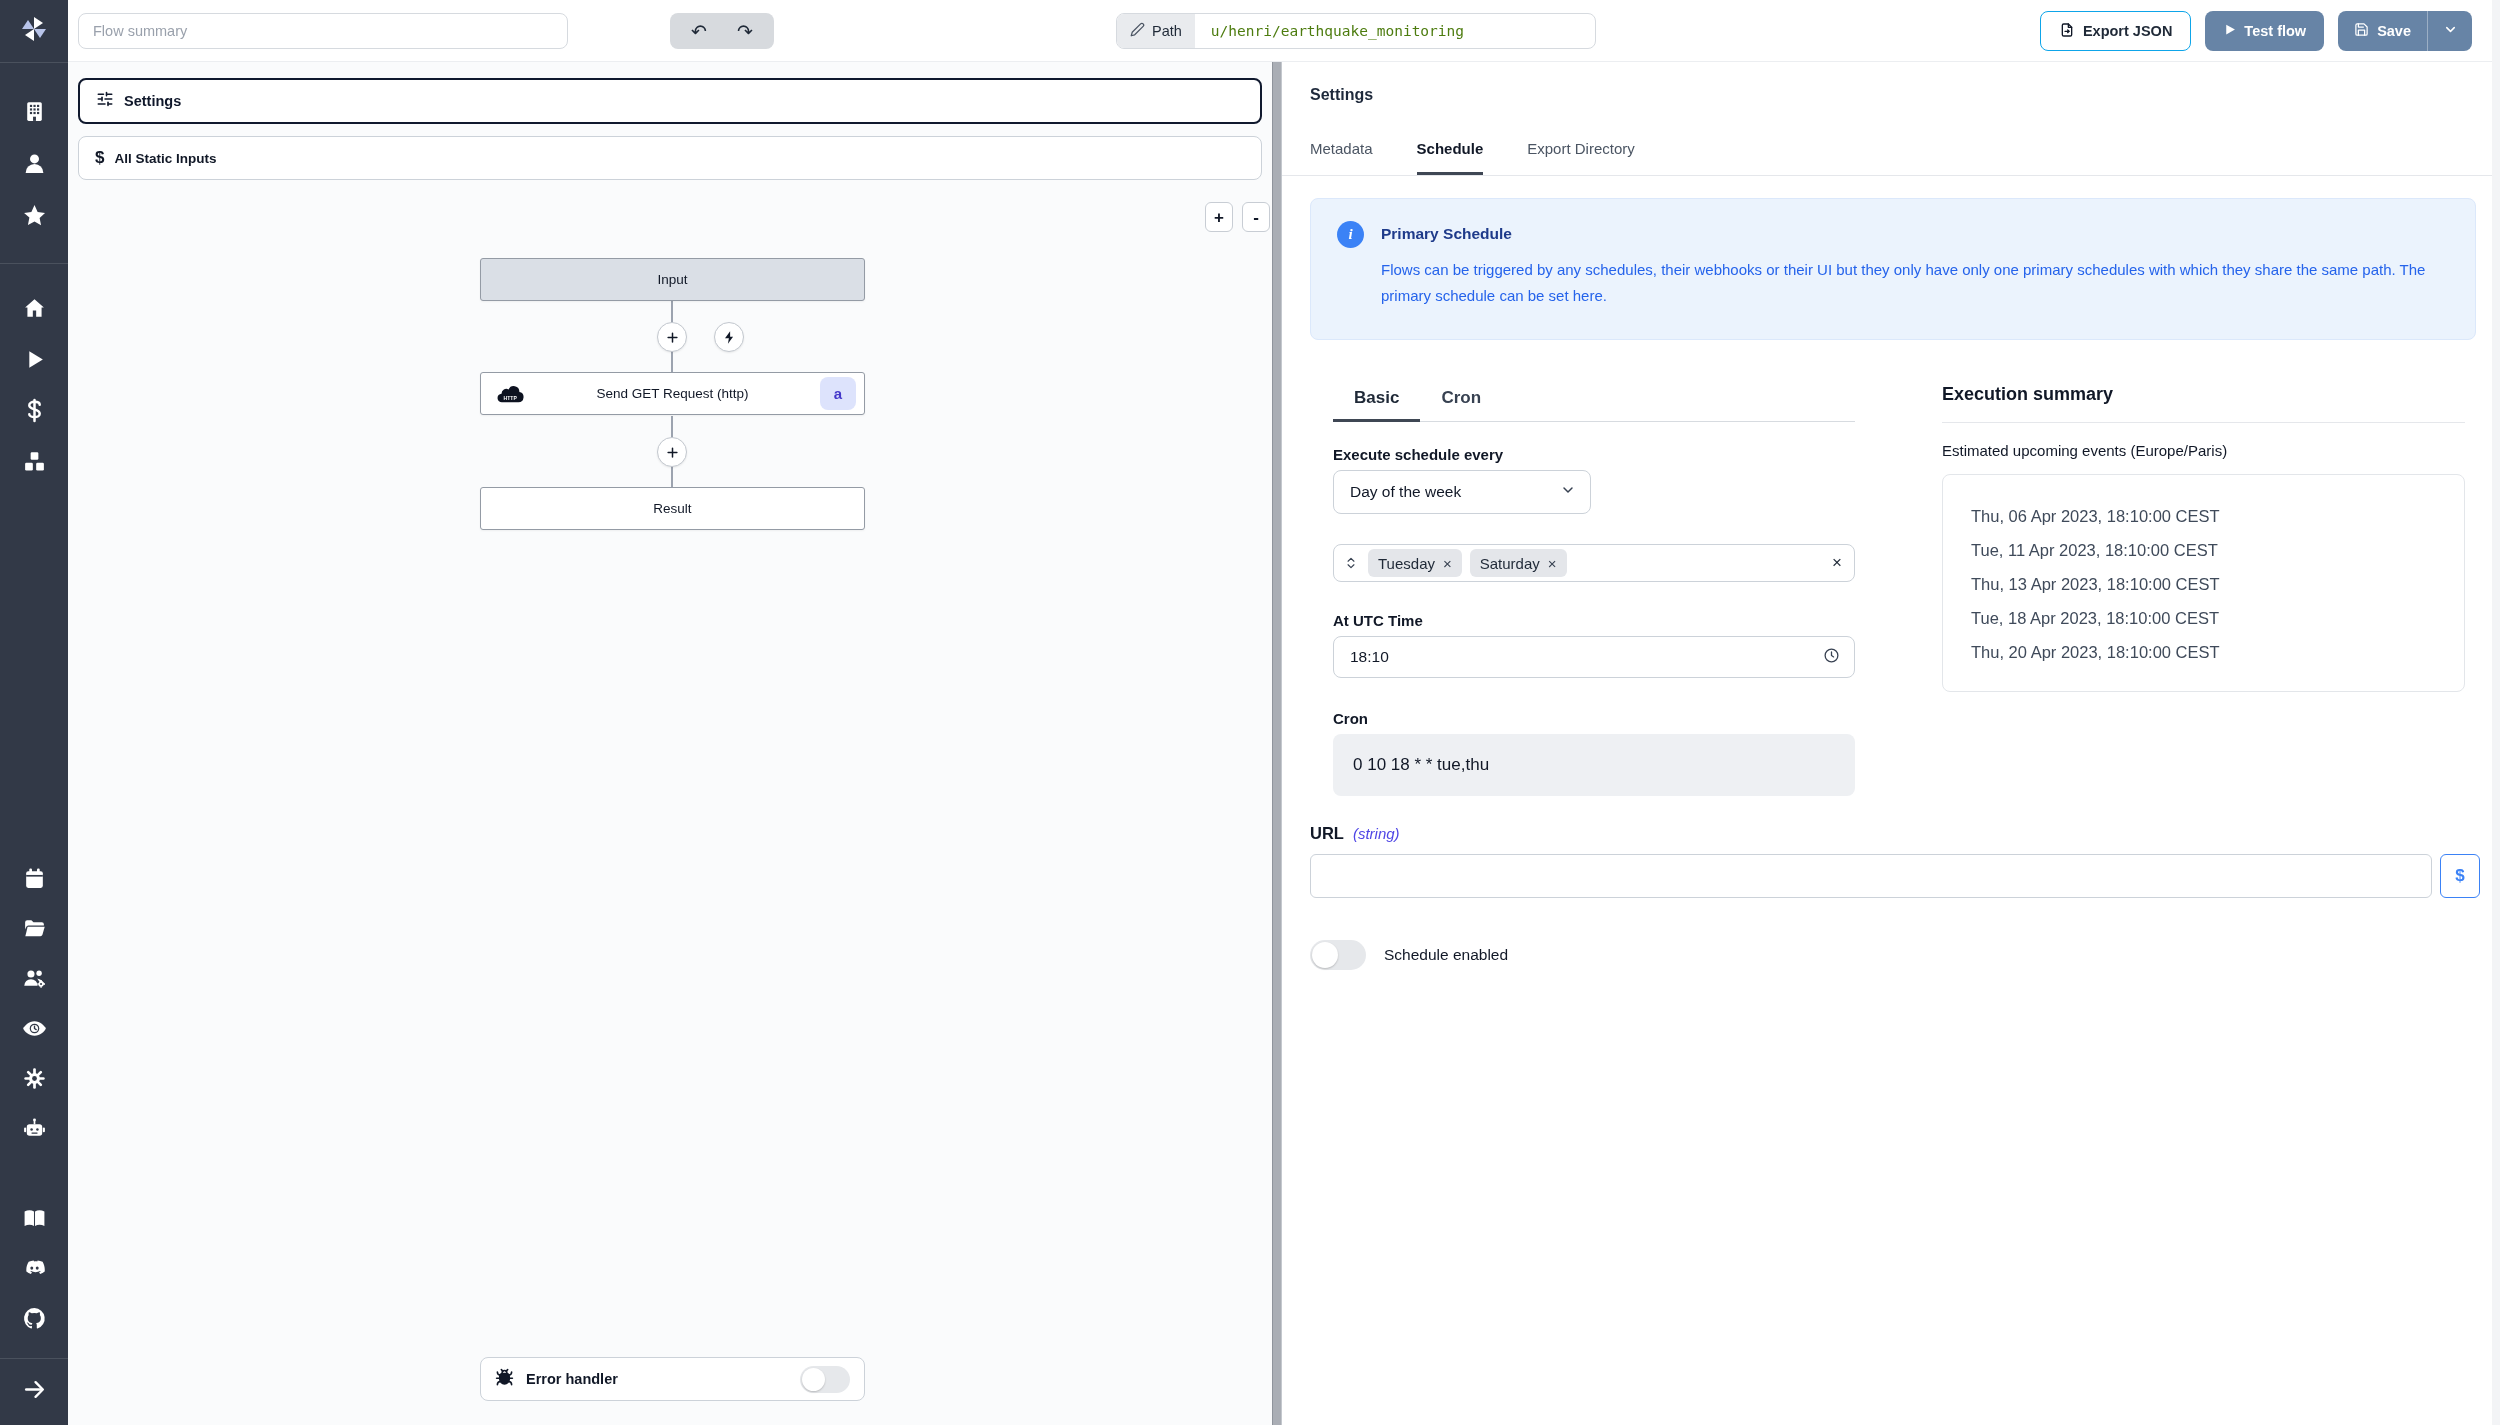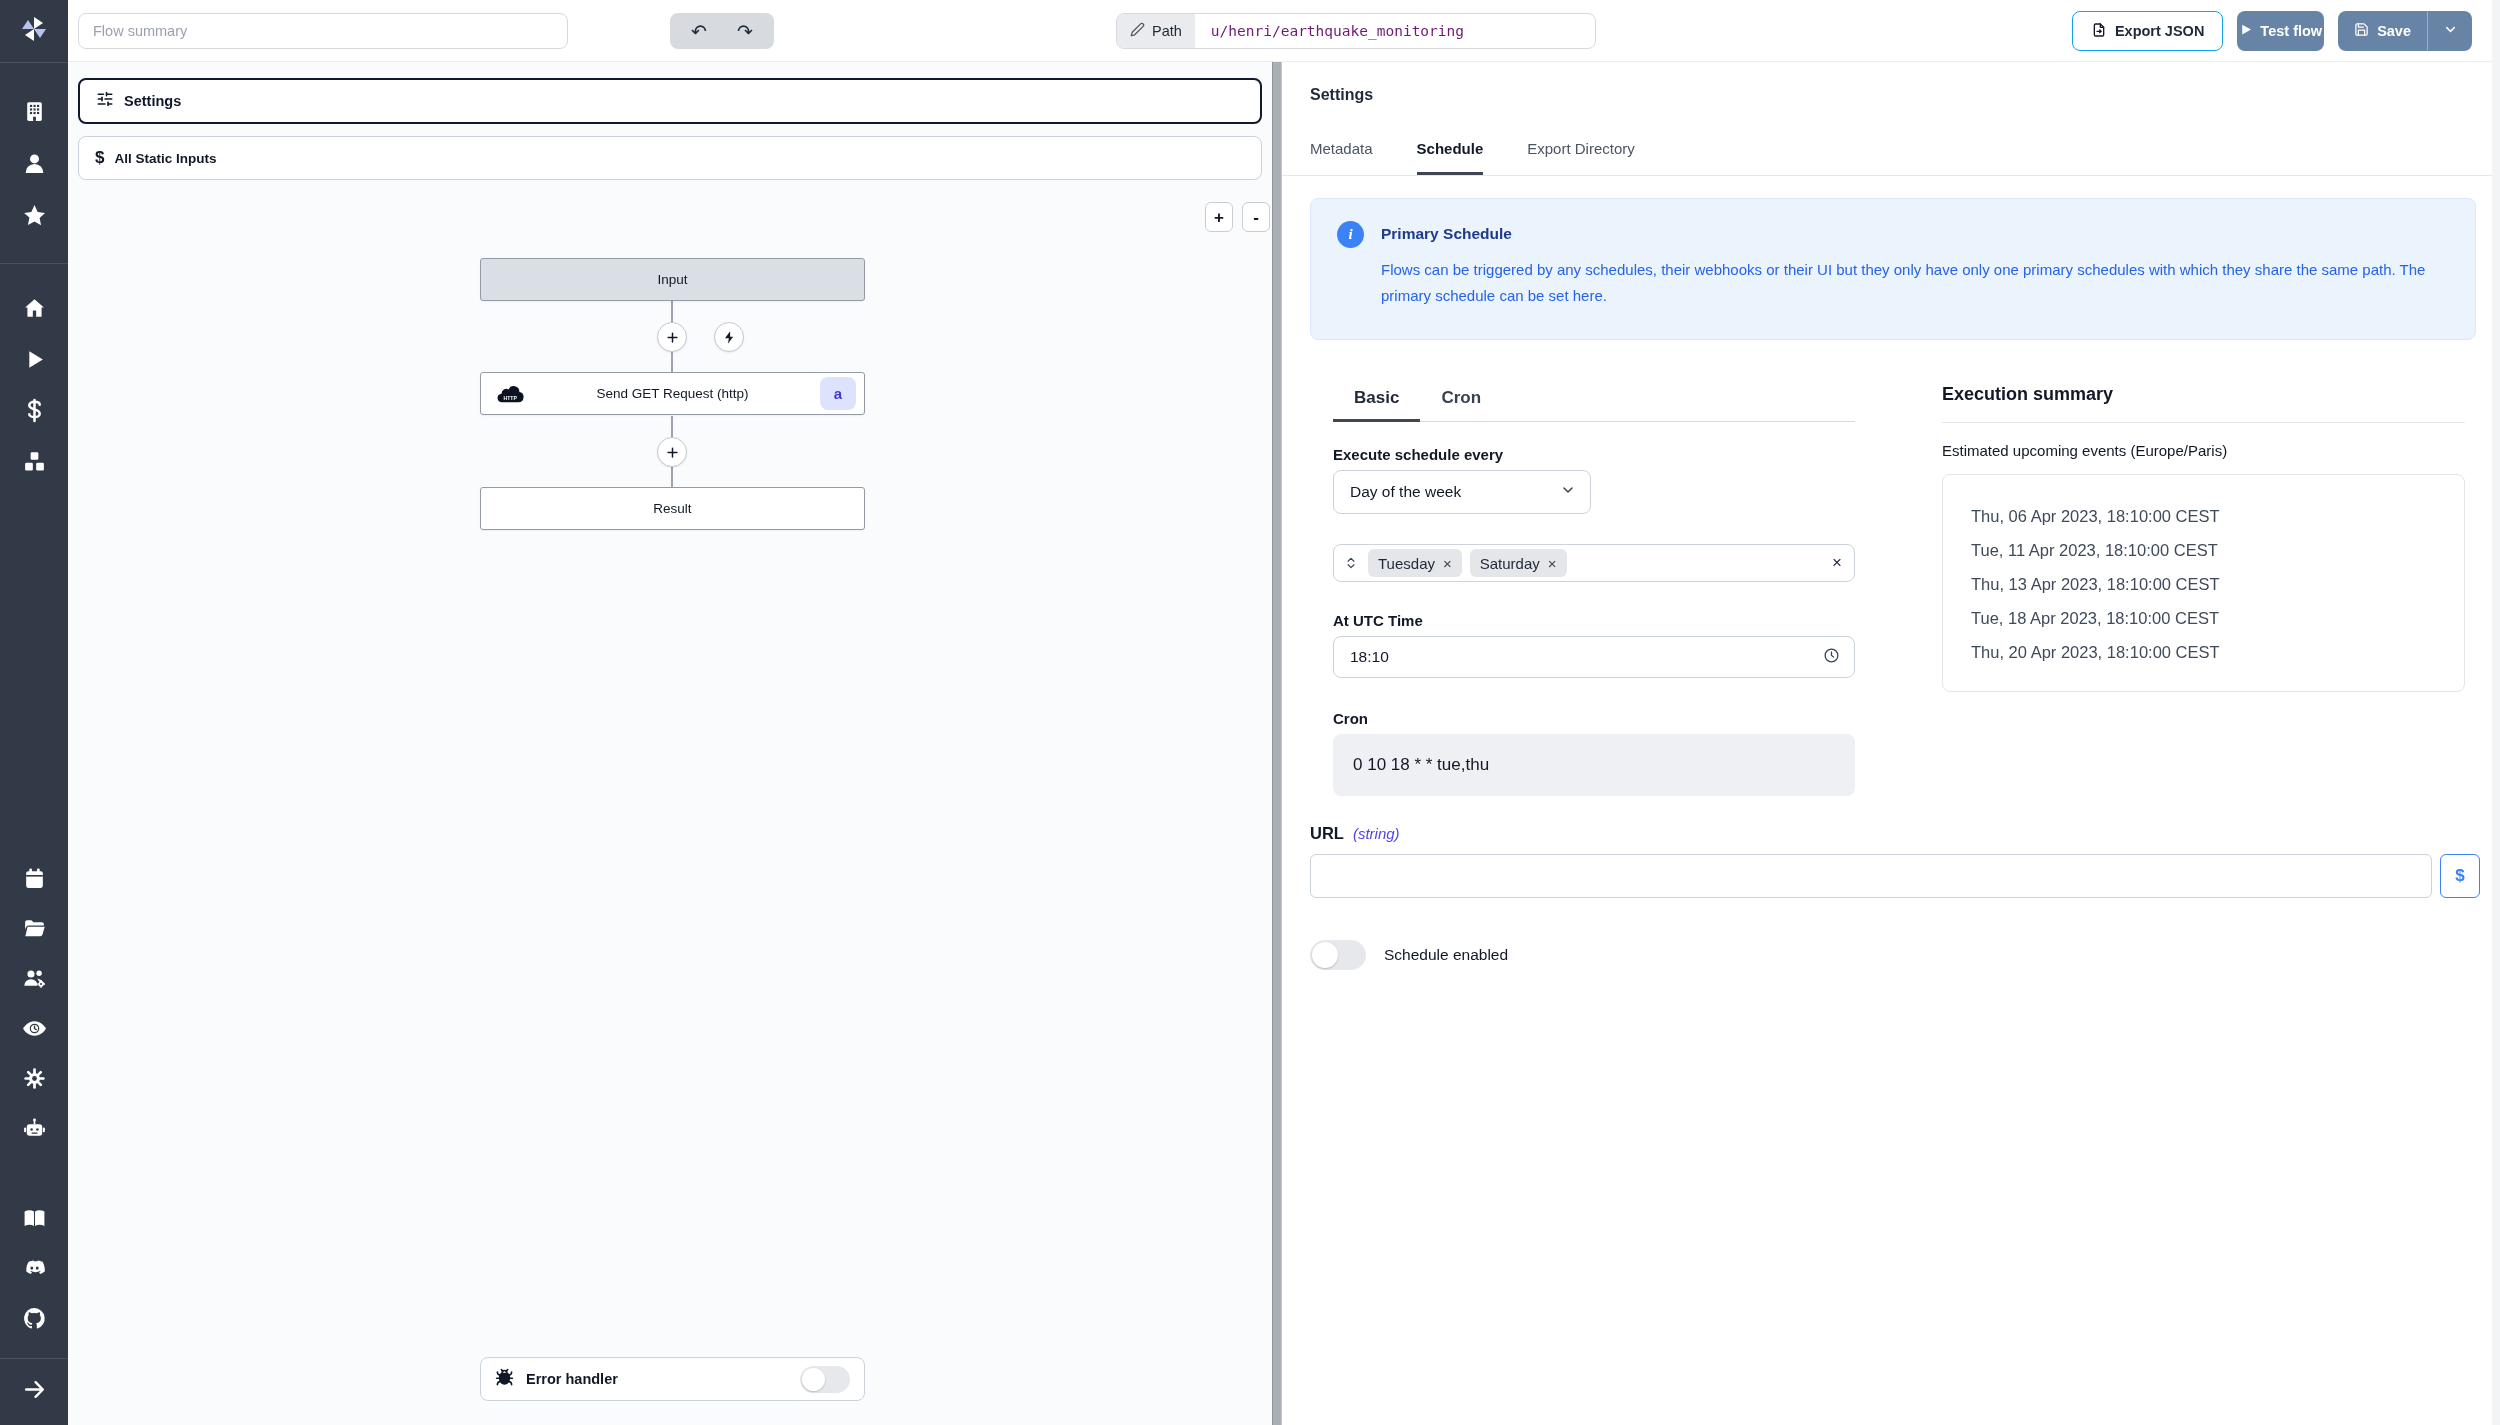--- a/index.html
+++ b/index.html
@@ -16,25 +16,25 @@
   .spacer { flex: 1; }
 
   
   .topbar { position: absolute; left: 68px; top: 0; width: 2432px; height: 62px; background: #fff; border-bottom: 1px solid #eceef1; }
   .flow-summary { position: absolute; left: 10px; top: 13px; width: 490px; height: 36px; border: 1px solid #d6dadf; border-radius: 8px; padding: 0 14px; font-size: 14.5px; color: #1f2937; outline: none; font-family: "Liberation Sans", sans-serif; }
   .flow-summary::placeholder { color: #9aa1ac; }
   .undo-redo { position: absolute; left: 602px; top: 13px; height: 36px; background: #d7dade; border-radius: 8px; display: flex; align-items: center; padding: 0 6px; }
   .ur-btn { width: 46px; height: 30px; border: none; background: transparent; font-size: 19px; color: #1f2937; cursor: pointer; font-family: "DejaVu Sans", sans-serif; line-height: 1; }
   .path-pill { position: absolute; left: 1048px; top: 13px; height: 36px; display: flex; border: 1px solid #d6dadf; border-radius: 8px; overflow: hidden; background: #fff; }
   .path-left { background: #e9ebee; display: flex; align-items: center; gap: 7px; padding: 0 13px; font-size: 14.5px; color: #1f2937; }
-  .path-value { display: flex; align-items: center; padding: 0 16px; font-family: "DejaVu Sans Mono", monospace; font-size: 14.5px; color: #701a75; width: 400px; }
+  .path-value { display: flex; align-items: center; padding: 0 16px; font-family: "DejaVu Sans Mono", monospace; font-size: 14.5px; color: #4d7c0f; width: 400px; }
   .top-actions { position: absolute; right: 28px; top: 11px; display: flex; gap: 14px; align-items: center; }
   .btn { display: flex; align-items: center; gap: 8px; height: 40px; border-radius: 8px; font-size: 14.5px; font-weight: 700; cursor: pointer; border: none; }
   .btn-outline { background: #fff; border: 1px solid #0ea5e9; color: #1f2937; padding: 0 18px; }
-  .btn-blue { background: #6784a6; color: #fff; padding: 0 2px; }
+  .btn-blue { background: #6784a6; color: #fff; padding: 0 18px; }
   .save-split { display: flex; height: 40px; border-radius: 8px; overflow: hidden; background: #6784a6; }
   .save-main { display: flex; align-items: center; gap: 8px; padding: 0 16px; color: #fff; font-size: 14.5px; font-weight: 700; cursor: pointer; border-right: 1px solid rgba(255,255,255,0.35); }
   .save-caret { width: 44px; display: flex; align-items: center; justify-content: center; cursor: pointer; }
 
   
   .canvas { position: absolute; left: 68px; top: 62px; width: 1204px; height: 1363px; background: #fafbfc; }
   .settings-box { position: absolute; left: 10px; top: 16px; width: 1184px; height: 46px; background: #fff; border: 2px solid #10192e; border-radius: 8px; display: flex; align-items: center; gap: 10px; padding: 0 16px; cursor: pointer; }
   .settings-box .lbl { font-size: 14.5px; font-weight: 700; color: #0f172a; }
   .inputs-box { position: absolute; left: 10px; top: 74px; width: 1184px; height: 44px; background: #fff; border: 1px solid #ccd2d9; border-radius: 8px; display: flex; align-items: center; gap: 10px; padding: 0 16px; cursor: pointer; }
   .inputs-box .lbl { font-size: 13.5px; font-weight: 700; color: #111827; }

